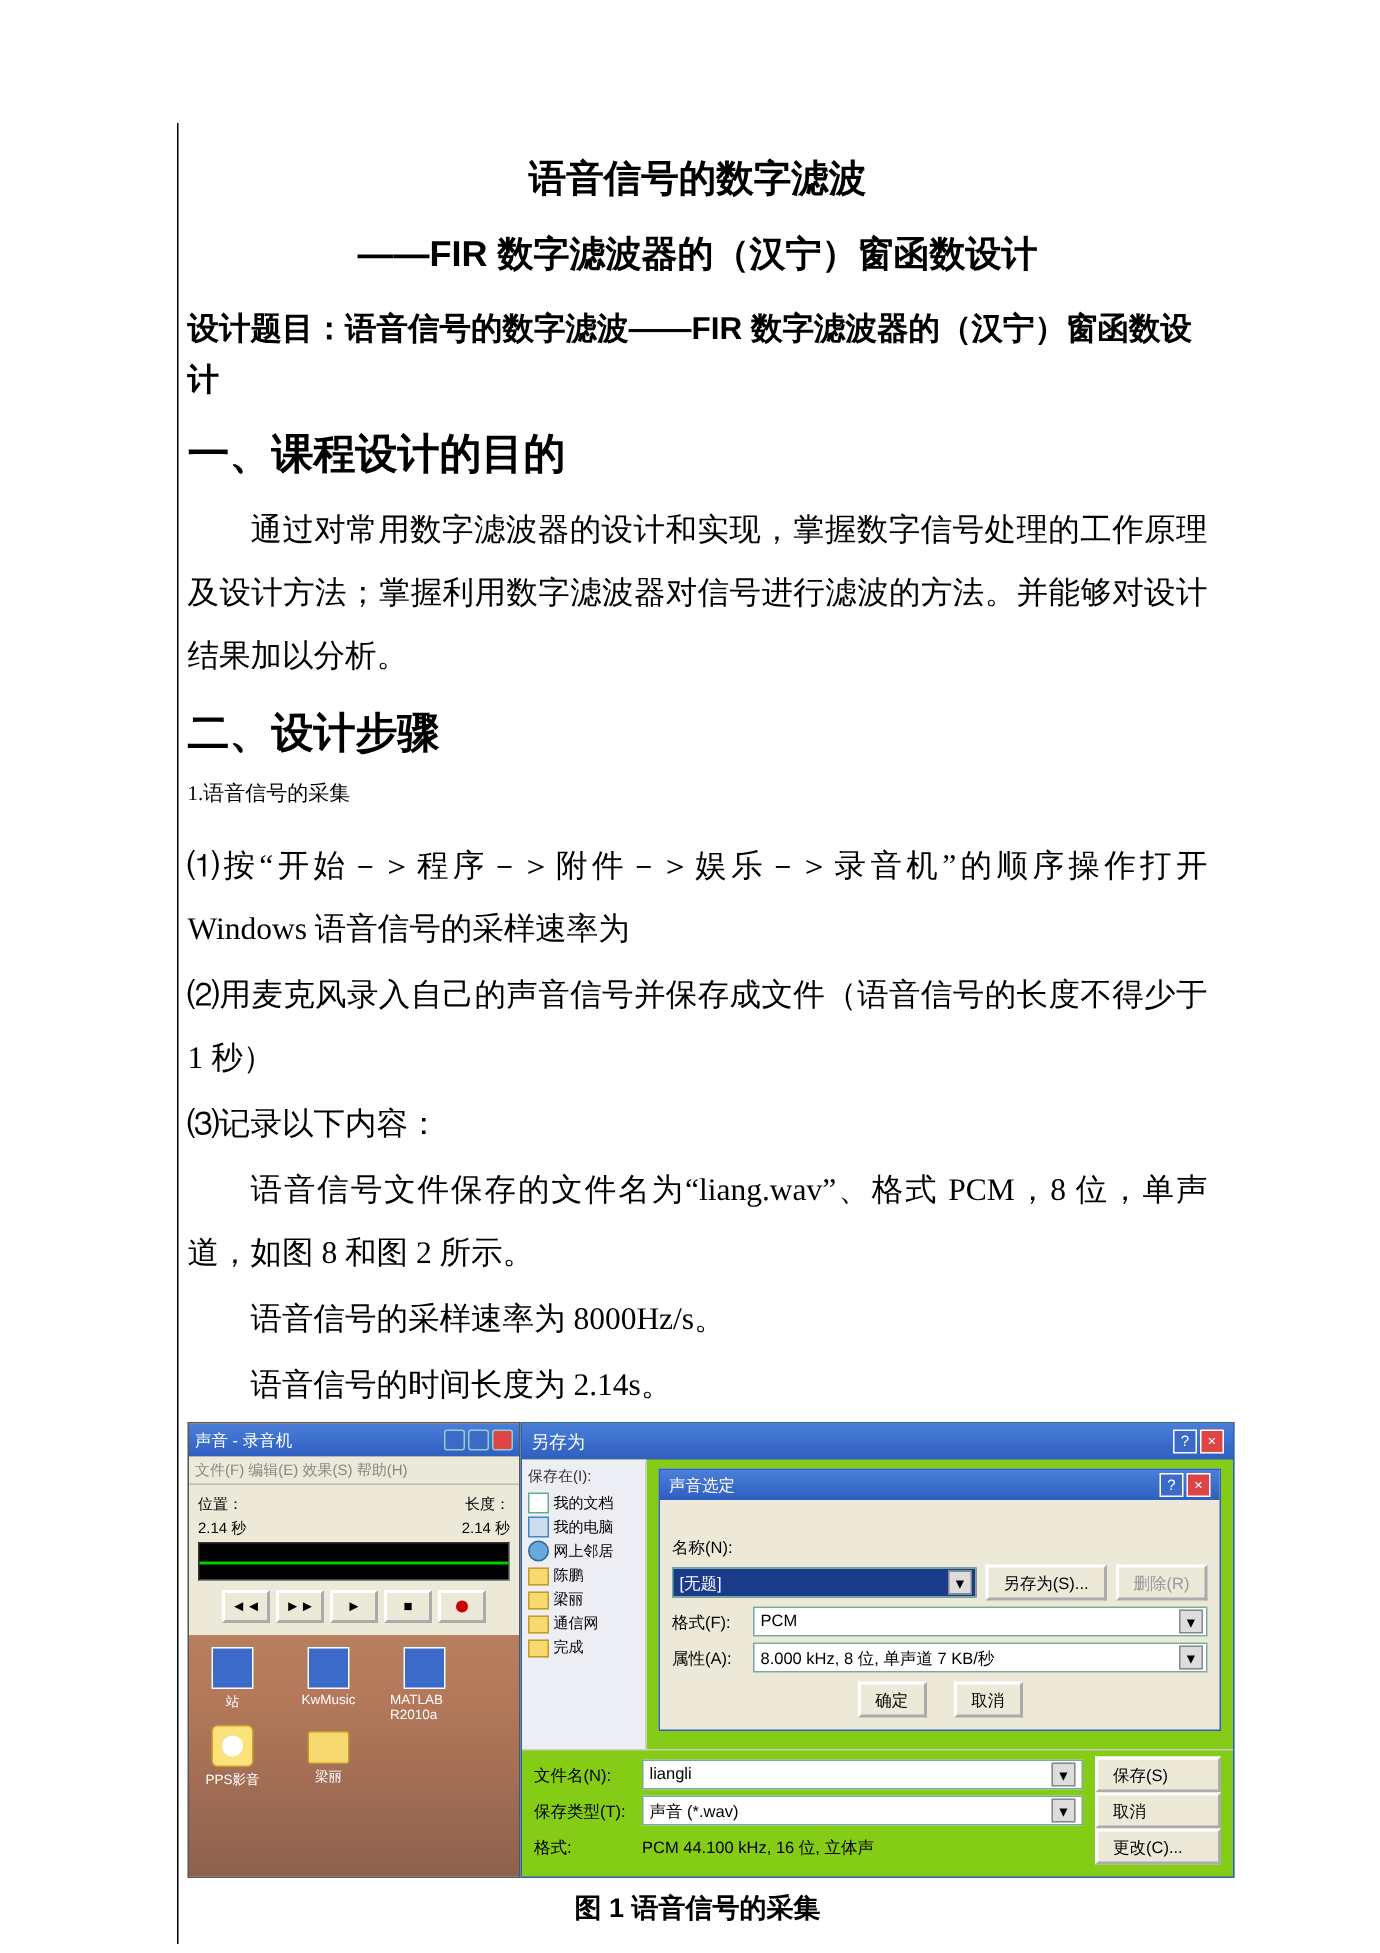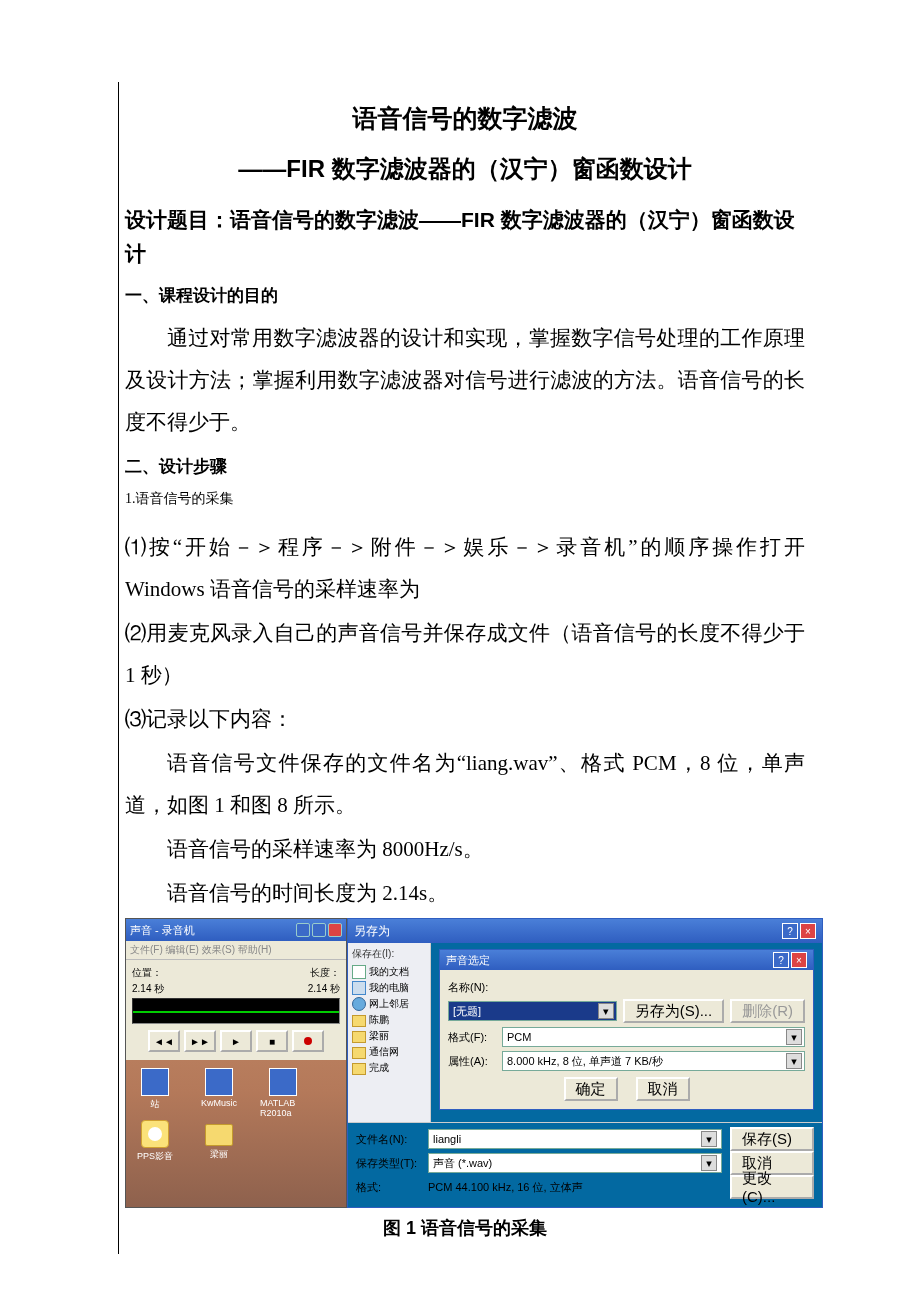--- a/index.html
+++ b/index.html
@@ -44,21 +44,21 @@
   .topic {
     font-family: "SimHei", "黑体", sans-serif;
     font-weight: bold;
     font-size: 21px;
     margin: 0 0 14px 0;
     line-height: 1.6;
   }
   .h1 {
     font-family: Liberation Sans, sans-serif;
     font-weight: bold;
-    font-size: 17px;
+    font-size: 28px;
     margin: 12px 0 10px 0;
   }
   .h2 {
     font-family: "SimHei", "黑体", "Times New Roman", sans-serif;
     font-weight: normal;
     font-size: 14px;
     margin: 12px 0 18px 0;
   }
   .para {
     font-size: 21px;
@@ -146,51 +146,51 @@
   .dicon{display:flex;flex-direction:column;align-items:center;color:#fff;font-size:9px;width:46px;}
   .dicon .sq{width:26px;height:26px;background:#3b6ac8;border:1px solid #fff;margin-bottom:2px;}
   .desk-icons2{display:flex;gap:18px;padding:0 6px 6px;}
   .dicon .circ{width:26px;height:26px;border-radius:4px;background:#fbe27a;border:1px solid #d0a030;margin-bottom:2px;position:relative;}
   .dicon .circ::after{content:"";position:absolute;left:6px;top:6px;width:14px;height:14px;border-radius:50%;background:#fff;}
   .dicon .fold{width:26px;height:20px;background:#f6d96f;border:1px solid #c49a2d;border-radius:2px;margin-top:4px;margin-bottom:2px;}
   
   .saveas {
     flex:1;
     border:1px solid #2f5ec0;
-    background:#0369a1;
+    background:#84cc16;
     position:relative;
   }
   .sa-title{
     height:20px;background:linear-gradient(#4a7fd8,#2f5ec0);color:#fff;font-size:12px;padding:2px 6px;display:flex;justify-content:space-between;align-items:center;
   }
   .sa-body{display:flex;min-height:170px;}
   .sa-left{width:74px;background:#edeef3;border-right:1px solid #ccc;padding:4px 4px;font-size:10px;}
   .sa-left .lb{color:#333;margin-bottom:4px;}
   .sa-left .itm{display:flex;align-items:flex-end;gap:3px;margin:2px 0;}
   .ic-doc{width:12px;height:12px;background:#fff;border:1px solid #6a8;}
   .ic-pc{width:12px;height:12px;background:#cde;border:1px solid #48c;}
   .ic-net{width:12px;height:12px;border-radius:50%;background:#6ad;border:1px solid #369;}
   .ic-fold{width:12px;height:10px;background:#f6d96f;border:1px solid #c49a2d;}
   .sa-right{flex:1;padding:6px 8px;position:relative;}
   
   .ssel{
     border:1px solid #2f5ec0;background:#ece9d8;margin-bottom:6px;
   }
   .ssel-title{height:18px;background:linear-gradient(#4a7fd8,#2f5ec0);color:#fff;font-size:11px;padding:1px 6px;display:flex;justify-content:space-between;align-items:center;}
   .qx{width:14px;height:14px;background:#d44;color:#fff;display:flex;align-items:center;justify-content:center;font-size:10px;border:1px solid #fff;}
-  .ssel-body{padding:6px 8px 8px;}
+  .ssel-body{padding:20px 8px 8px;}
   .frow{display:flex;align-items:center;gap:6px;margin:4px 0;font-size:11px;}
   .flabel{width:48px;text-align:left;}
   .combo{
     flex:1;height:18px;border:1px solid #7a9;background:#fff;display:flex;align-items:center;justify-content:space-between;padding:0 2px 0 4px;font-size:11px;
   }
   .combo.dark{background:#1a3a8a;color:#fff;}
   .combo .dd{width:14px;height:14px;background:#ddd;border:1px solid #888;display:flex;align-items:center;justify-content:center;color:#000;}
   .wbtn{
-    height:20px;padding:0 10px;background:#ece9d8;border:2px outset #fff;font-size:15px;display:inline-flex;align-items:center;
+    height:20px;padding:0 10px;background:#ece9d8;border:2px outset #fff;font-size:11px;display:inline-flex;align-items:center;
   }
   .wbtn.dis{color:#999;}
   .okrow{display:flex;justify-content:center;gap:18px;margin-top:6px;}
   .sa-bottom{padding:4px 8px 8px;border-top:1px solid #ccc;}
   .brow{display:flex;align-items:center;gap:8px;margin:0 0;font-size:11px;}
   .blabel{width:64px;}
   .tbox{flex:1;height:18px;border:1px solid #7a9;background:#fff;padding:0 4px;display:flex;align-items:center;justify-content:space-between;}
   .tbox .dd{width:14px;height:14px;background:#ddd;border:1px solid #888;display:flex;align-items:center;justify-content:center;}
   .rb{width:60px;}
 </style>
@@ -198,30 +198,30 @@
 <body>
 
 <div class="page">
 
   <div class="title1">语音信号的数字滤波</div>
   <div class="title2">——FIR 数字滤波器的（汉宁）窗函数设计</div>
 
   <div class="topic">设计题目：语音信号的数字滤波——FIR 数字滤波器的（汉宁）窗函数设计</div>
 
   <div class="h1">一、课程设计的目的</div>
-  <p class="para indent">通过对常用数字滤波器的设计和实现，掌握数字信号处理的工作原理及设计方法；掌握利用数字滤波器对信号进行滤波的方法。语音信号的长度不得少于。</p>
+  <p class="para indent">通过对常用数字滤波器的设计和实现，掌握数字信号处理的工作原理及设计方法；掌握利用数字滤波器对信号进行滤波的方法。并能够对设计结果加以分析。</p>
 
   <div class="h1">二、设计步骤</div>
   <div class="h2">1.语音信号的采集</div>
 
   <p class="para">⑴按“开始－＞程序－＞附件－＞娱乐－＞录音机”的顺序操作打开 Windows 语音信号的采样速率为</p>
   <p class="para">⑵用麦克风录入自己的声音信号并保存成文件（语音信号的长度不得少于 1 秒）</p>
   <p class="para">⑶记录以下内容：</p>
 
-  <p class="para indent">语音信号文件保存的文件名为“liang.wav”、格式 PCM，8 位，单声道，如图 1 和图 8 所示。</p>
+  <p class="para indent">语音信号文件保存的文件名为“liang.wav”、格式 PCM，8 位，单声道，如图 8 和图 2 所示。</p>
   <p class="para indent">语音信号的采样速率为 8000Hz/s。</p>
   <p class="para indent">语音信号的时间长度为 2.14s。</p>
 
   <div class="figure shot">
     <div class="shot-row">
 
       <div class="desk">
         <div class="rec-title">
           <span>声音 - 录音机</span>
           <span class="winbtns">

